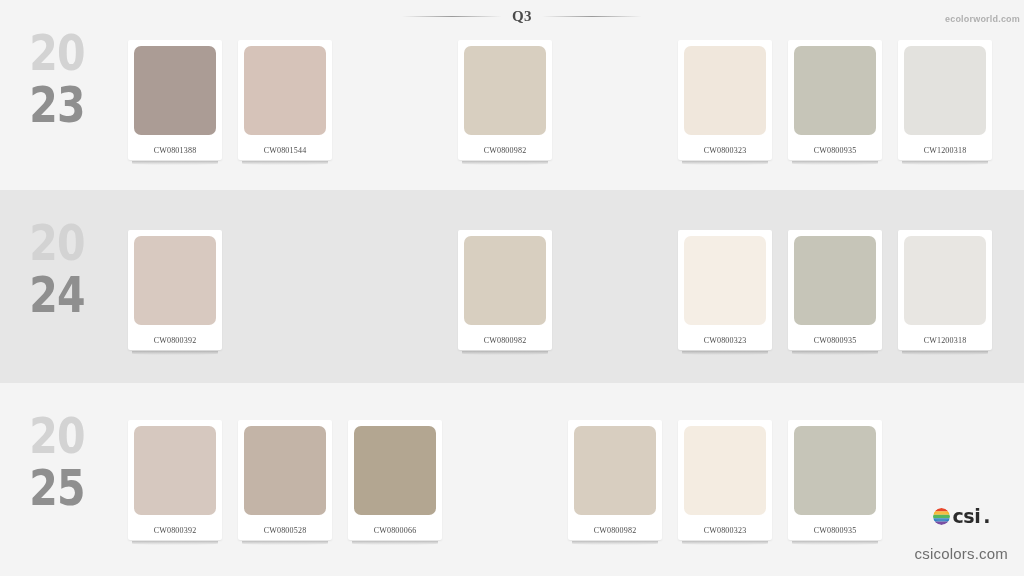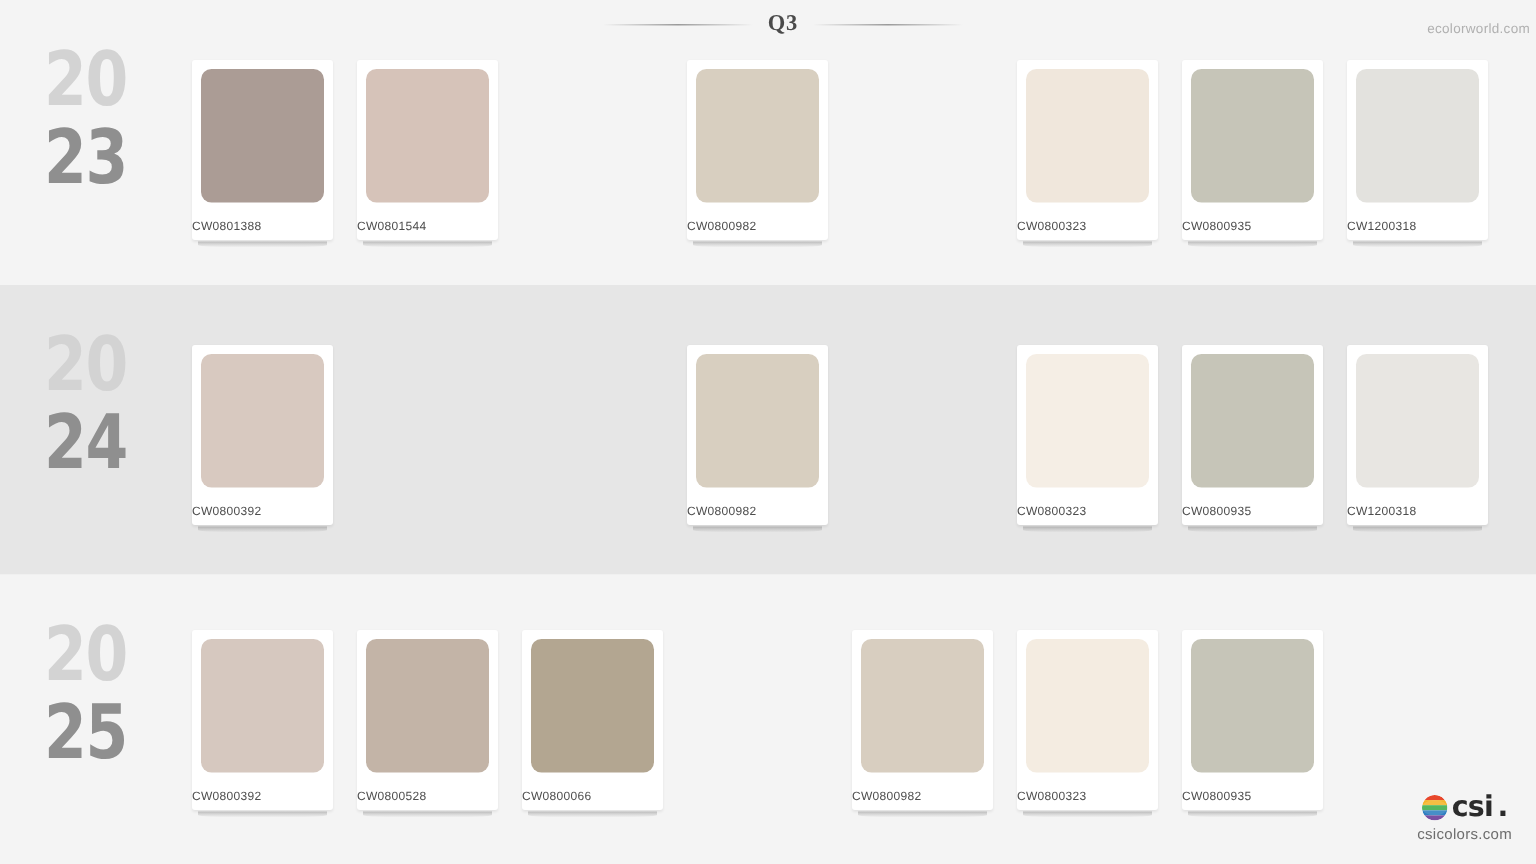--- a/index.html
+++ b/index.html
@@ -30,21 +30,21 @@
     width: 100px; height: 1px;
     background: linear-gradient(to right, rgba(150,150,150,0), #9a9a9a, rgba(150,150,150,0));
   }
   .title {
     font-family: "Liberation Serif", serif;
     font-size: 15px; font-weight: bold;
     color: #4a4a4a; letter-spacing: .5px;
   }
   .watermark-top {
     position: absolute; right: 14px; top: 14px;
-    font-size: 9px; color: #b0b0b0; letter-spacing: .2px;
+    font-size: 9px; color: #b0b0b0; letter-spacing: .2px; font-weight: bold;
   }
 
   
   .band { position: absolute; left: 0; width: 1024px; }
   .band-2023 { top: 0;   height: 190px; background: #f4f4f4; }
   .band-2024 { top: 190px; height: 193px; background: #e6e6e6; }
   .band-2025 { top: 383px; height: 193px; background: #f4f4f4; }
 
   
   .year {
@@ -97,22 +97,22 @@
     background: linear-gradient(to bottom, rgba(110,110,110,.38), rgba(110,110,110,0));
     border-radius: 0 0 40% 40%;
   }
   .chip {
     width: 82px; height: 89px;
     border-radius: 7px;
   }
   .chip-label {
     position: absolute;
     left: 0; right: 0; bottom: 5px;
-    text-align: left;
-    font-family: Liberation Sans, sans-serif;
+    text-align: center;
+    font-family: Liberation Serif, serif;
     font-size: 8px;
     color: #4d4d4d;
     letter-spacing: .2px;
   }
 
   
   .logo-block {
     position: absolute; right: 16px; bottom: 14px;
     display: flex; flex-direction: column; align-items: center;
   }
@@ -122,22 +122,22 @@
     overflow: hidden; position: relative;
     display: block;
   }
   .logo-text {
     font-family: "DejaVu Sans", sans-serif;
     font-weight: bold; font-size: 19px;
     color: #2b2b2b; letter-spacing: -.5px;
   }
   .logo-dot { color: #2b2b2b; }
   .logo-sub {
-    font-size: 10px; color: #6d6d6d;
-    margin-top: 2px; letter-spacing: .2px;
+    font-size: 15px; color: #6d6d6d;
+    margin-top: 18px; letter-spacing: .2px;
   }
 </style>
 </head>
 <body>
 
 <div class="board">
 
   <div class="band band-2023"></div>
   <div class="band band-2024"></div>
   <div class="band band-2025"></div>

